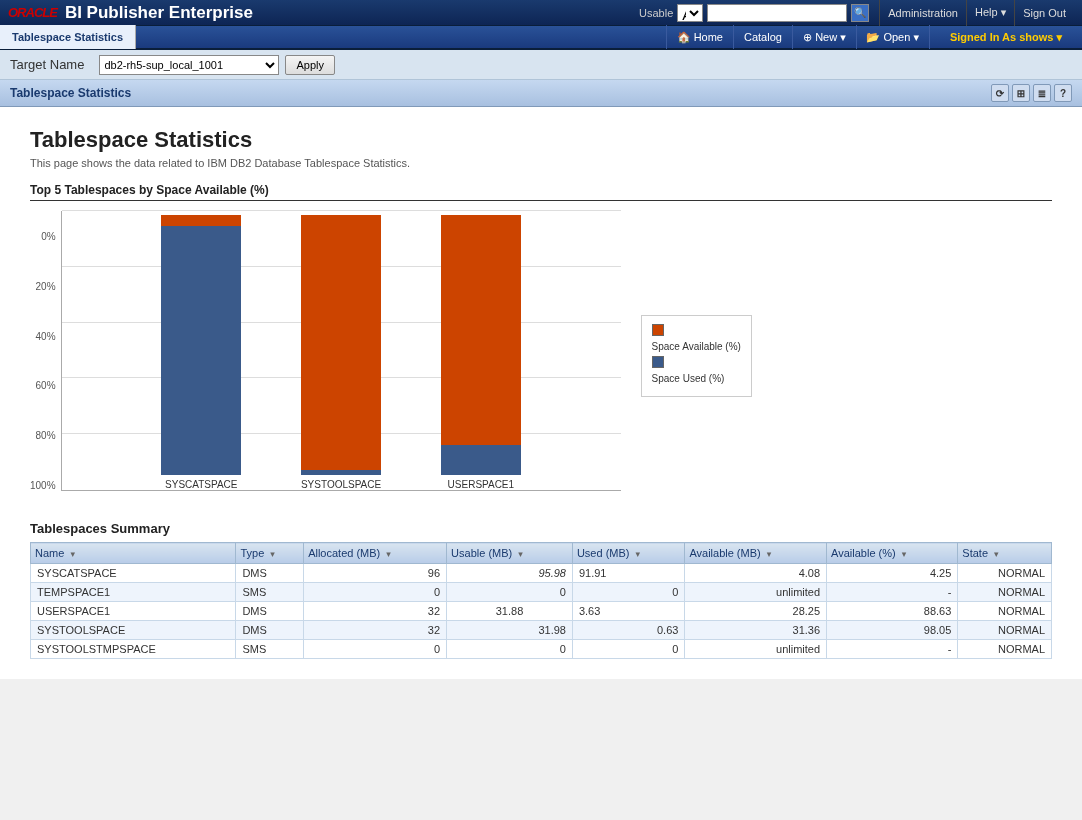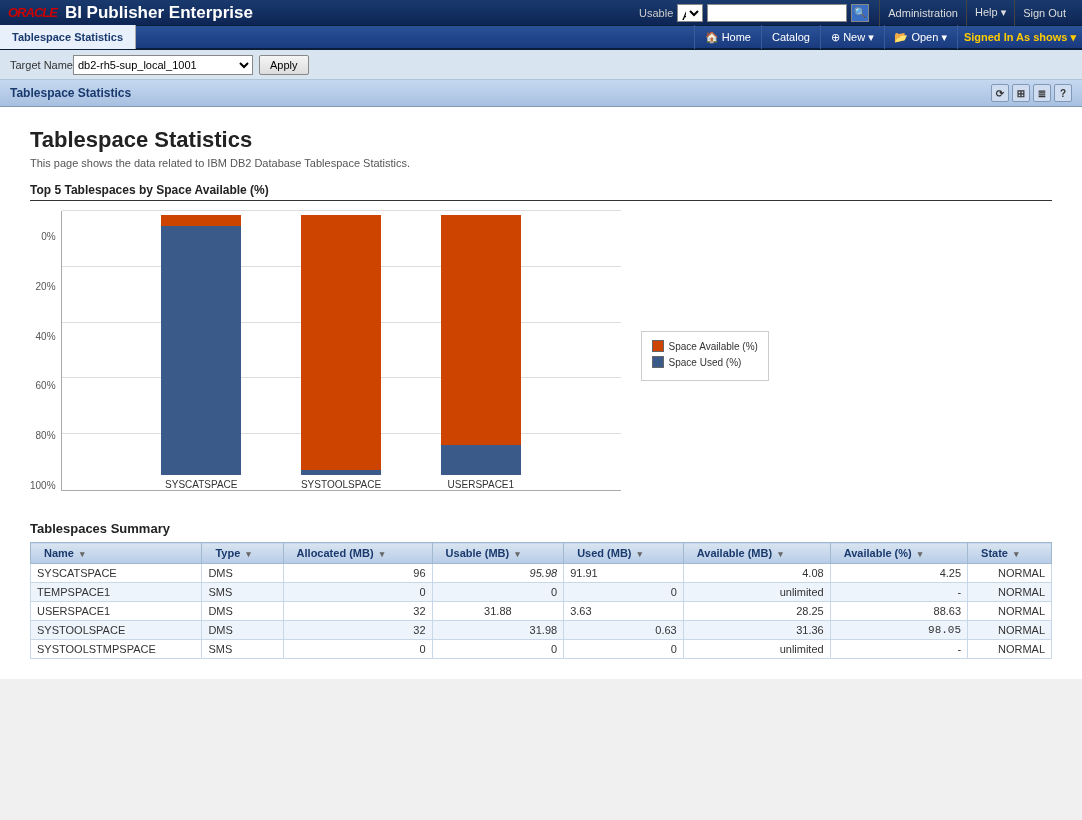--- a/index.html
+++ b/index.html
@@ -105,37 +105,37 @@
       padding: 0 10px;
       height: 24px;
       display: flex; align-items: center;
       gap: 3px;
       border-left: 1px solid #3a5a9e;
       text-decoration: none;
     }
     #signed-in {
       color: #ddd;
       font-size: 11px;
-      padding: 0 6px;
+      padding: 0 20px;
       height: 24px;
       display: flex; align-items: center;
       border-left: 1px solid #3a5a9e;
     }
     #signed-in span { color: #ffcc00; font-weight: bold; }
 
     
     #target-bar {
       background: #d8e4f0;
       display: flex;
       align-items: center;
       padding: 4px 10px;
       border-bottom: 1px solid #b0c4d8;
       height: 30px;
     }
-    #target-label { color: #333; font-size: 11px; margin-right: 0; }
+    #target-label { color: #333; font-size: 13px; margin-right: 15px; }
     #target-select {
       font-size: 11px;
       height: 20px;
       width: 180px;
       border: 1px solid #888;
       background: #fff;
     }
     #apply-btn {
       margin-left: 6px;
       font-size: 11px;
@@ -277,47 +277,48 @@
     
     #chart-legend {
       margin-left: 20px;
       margin-top: 10px;
       border: 1px solid #ccc;
       padding: 8px 10px;
       background: #fff;
       align-self: center;
     }
     .legend-item {
-      display: flex; align-items: center; gap: 5px;
+      display: flex; align-items: flex-start; gap: 5px;
       font-size: 10px; color: #333;
       margin-bottom: 4px;
+      flex-direction: column;
     }
     .legend-swatch {
       width: 12px; height: 12px; border: 1px solid #666;
     }
 
     
     #table-section-title {
       font-size: 13px;
       font-weight: bold;
       color: #222;
       margin-bottom: 6px;
     }
     #data-table {
       width: 100%;
       border-collapse: collapse;
       font-size: 11px;
     }
     #data-table th {
       background: linear-gradient(to bottom, #d8e4f0, #b8cce8);
       border: 1px solid #a0b8d0;
-      padding: 4px 13px;
+      padding: 4px 4px;
       text-align: left;
       color: #1a3a6e;
-      font-weight: bold;
+      font-weight: normal;
       white-space: nowrap;
     }
     #data-table td {
       border: 1px solid #c8d8e8;
       padding: 3px 6px;
       color: #333;
     }
     #data-table tr:nth-child(even) td { background: #eef4fc; }
     #data-table tr:nth-child(odd) td { background: #fff; }
     .col-sort-icon { font-size: 9px; color: #666; margin-left: 3px; }
@@ -531,21 +532,21 @@
           <td style="text-align: right;">88.63</td>
           <td style="text-align: right;">NORMAL</td>
         </tr>
         <tr>
           <td>SYSTOOLSPACE</td>
           <td>DMS</td>
           <td style="text-align: right;">32</td>
           <td style="text-align: right;">31.98</td>
           <td style="text-align: right;">0.63</td>
           <td style="text-align: right;">31.36</td>
-          <td style="text-align: right; font-family: Liberation Mono, monospace;">98.05</td>
+          <td style="text-align: right;">98.05</td>
           <td style="text-align: right;">NORMAL</td>
         </tr>
         <tr>
           <td>SYSTOOLSTMPSPACE</td>
           <td>SMS</td>
           <td style="text-align: right;">0</td>
           <td style="text-align: right;">0</td>
           <td style="text-align: right;">0</td>
           <td style="text-align: right;">unlimited</td>
           <td style="text-align: right;">-</td>

